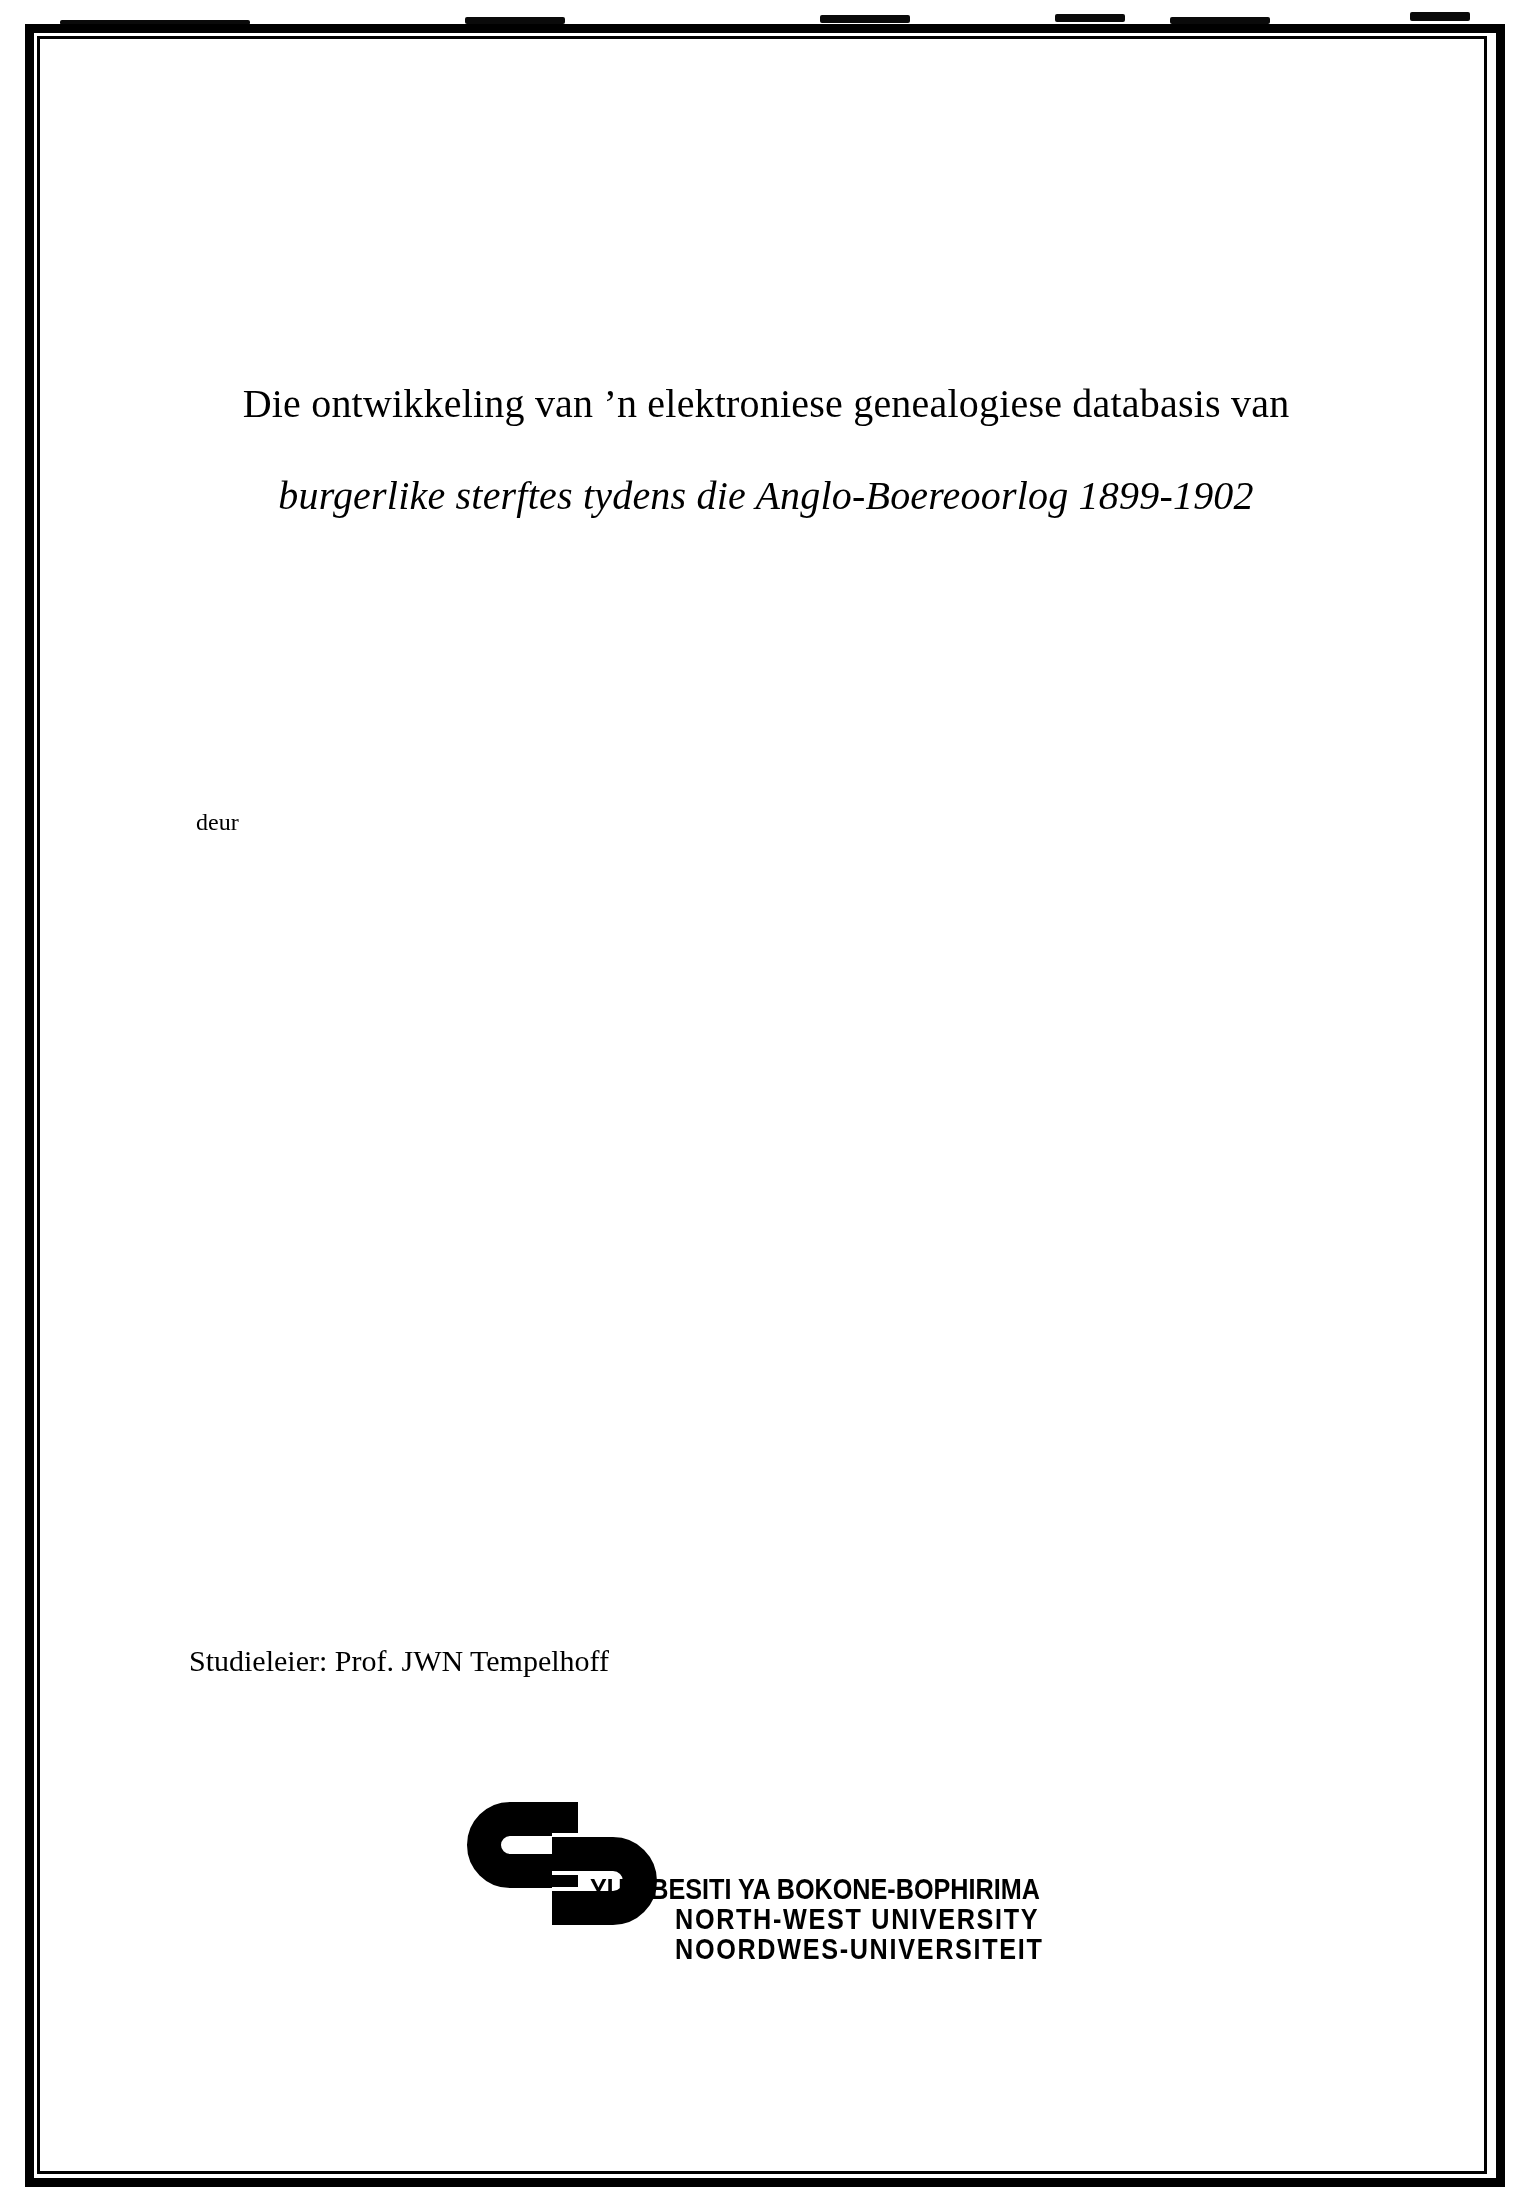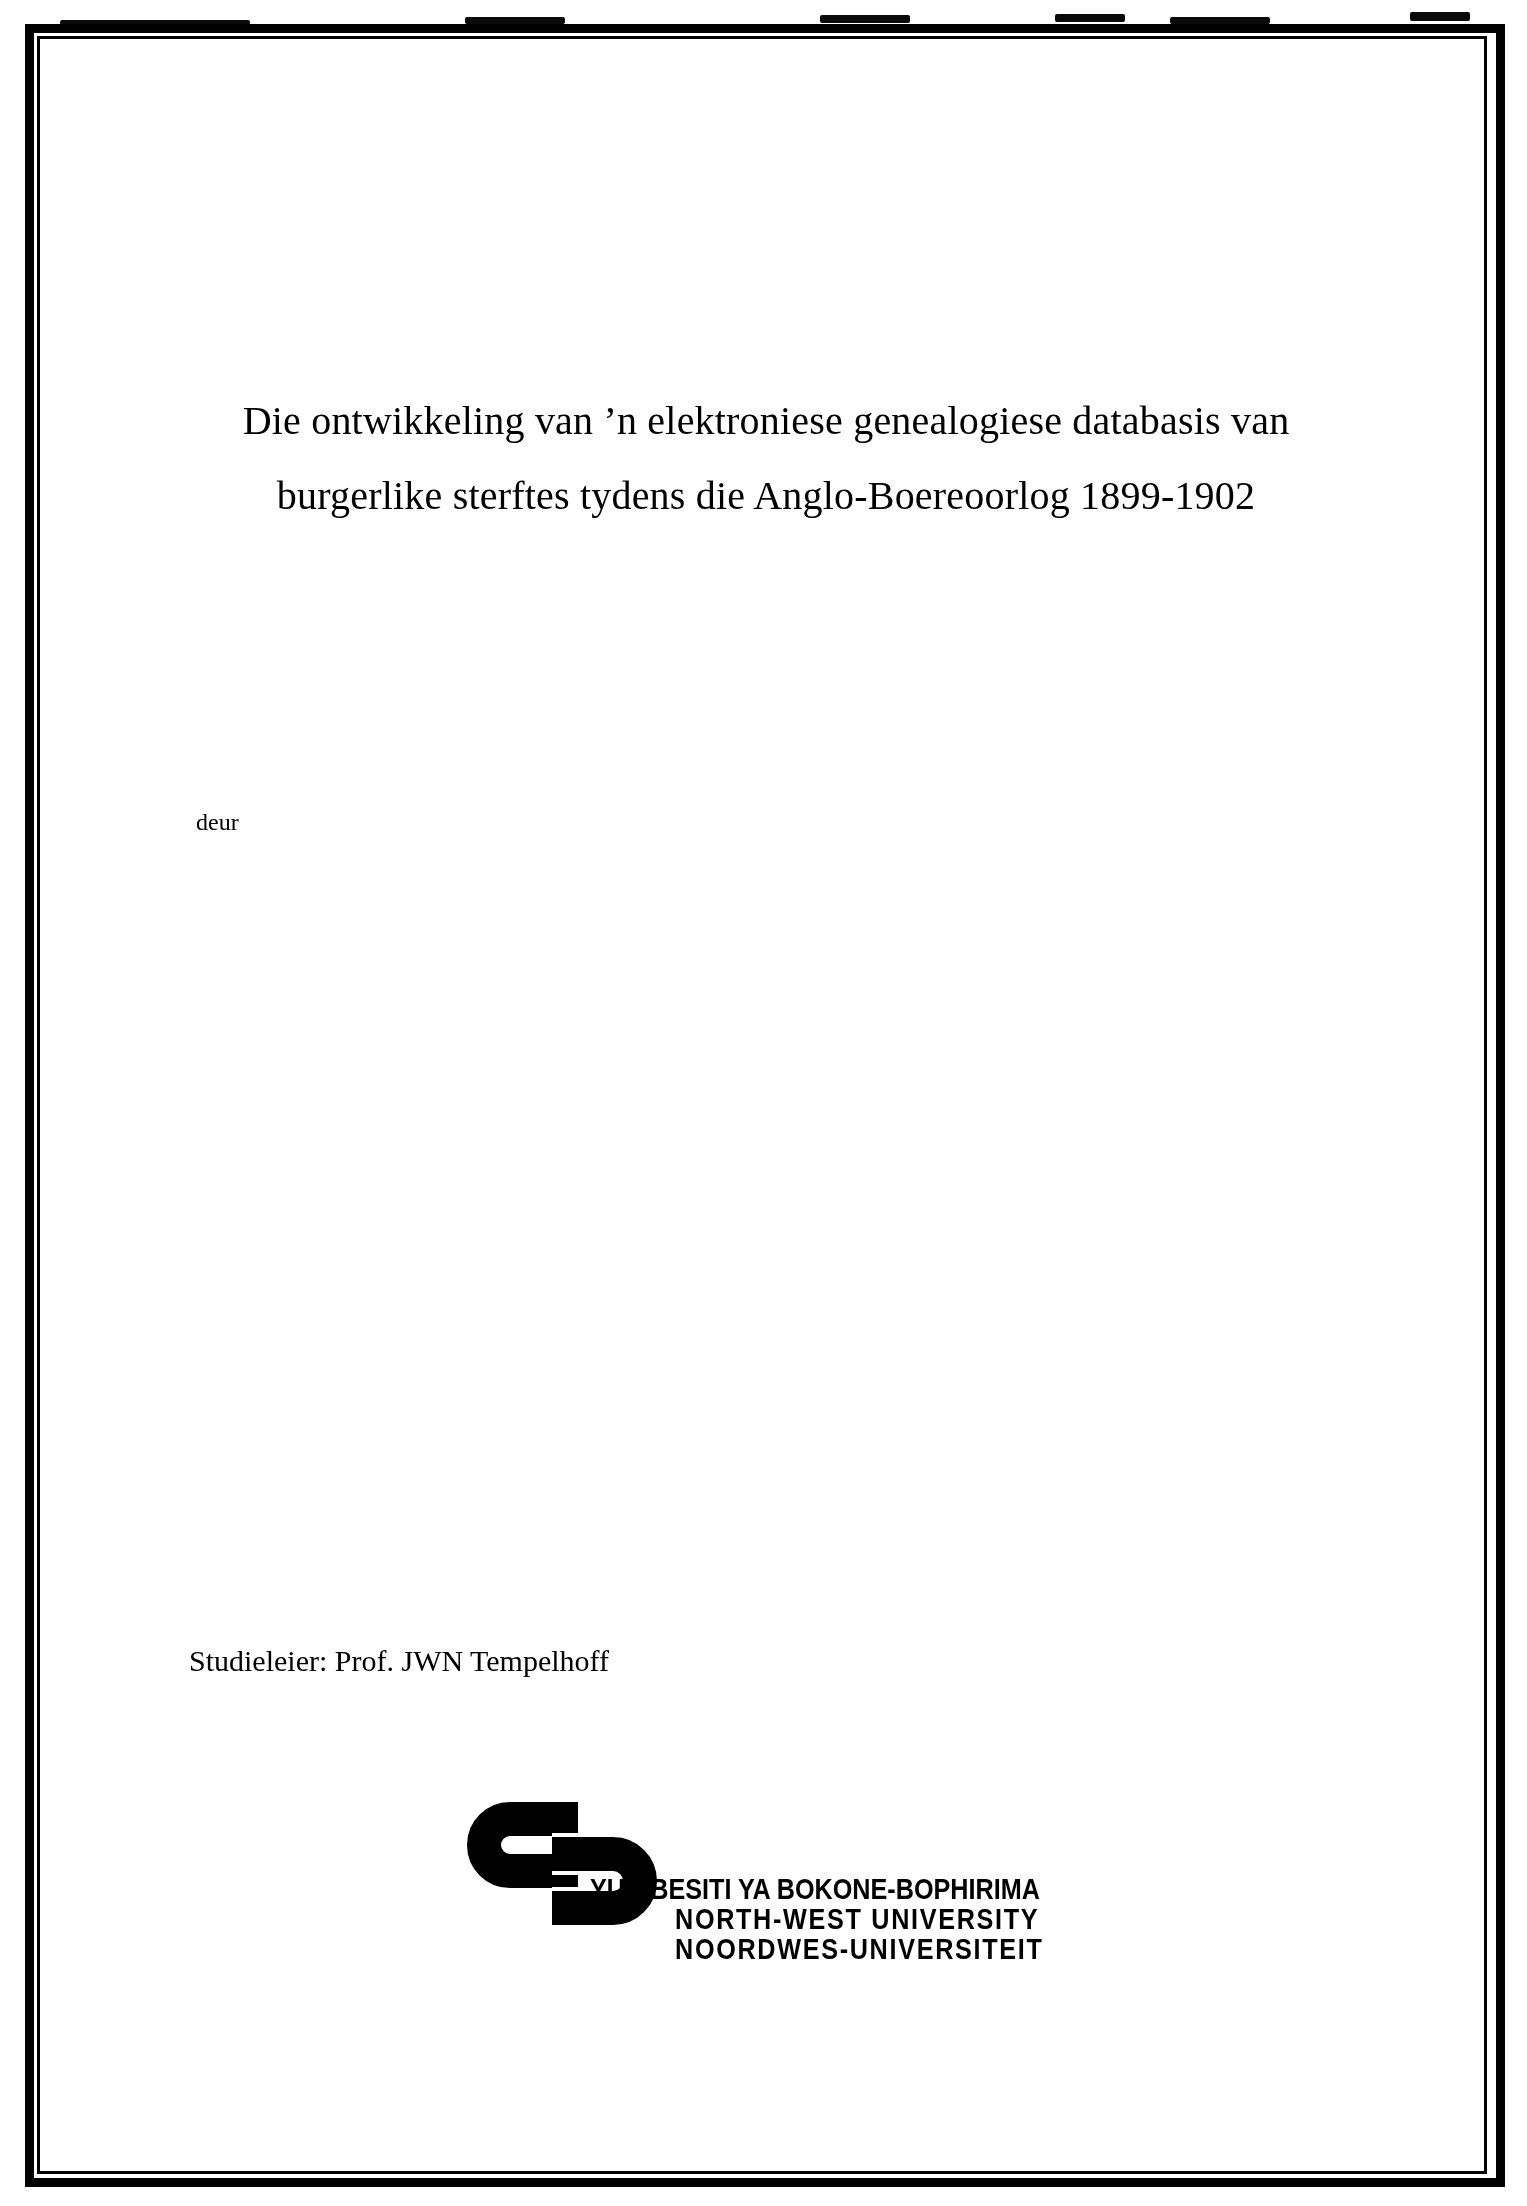--- a/index.html
+++ b/index.html
@@ -36,22 +36,22 @@
 
   .abs { position: absolute; }
 
   .title-line {
     left: 192px; width: 1148px;
     text-align: center;
     font-size: 40px; line-height: 1.2;
     white-space: nowrap;
     letter-spacing: 0.2px;
   }
-  .t1 { top: 397px; }
-  .t2 { top: 472px; }
+  .t1 { top: 380px; }
+  .t2 { top: 472px; font-style: italic; }
 
   .byline {
     left: 184px; width: 1148px; top: 808px;
     text-align: left;
     font-size: 24px; line-height: 1.2;
     transform: translateX(12px);
   }
 
   .author {
     left: 192px; width: 1148px; top: 961px;

